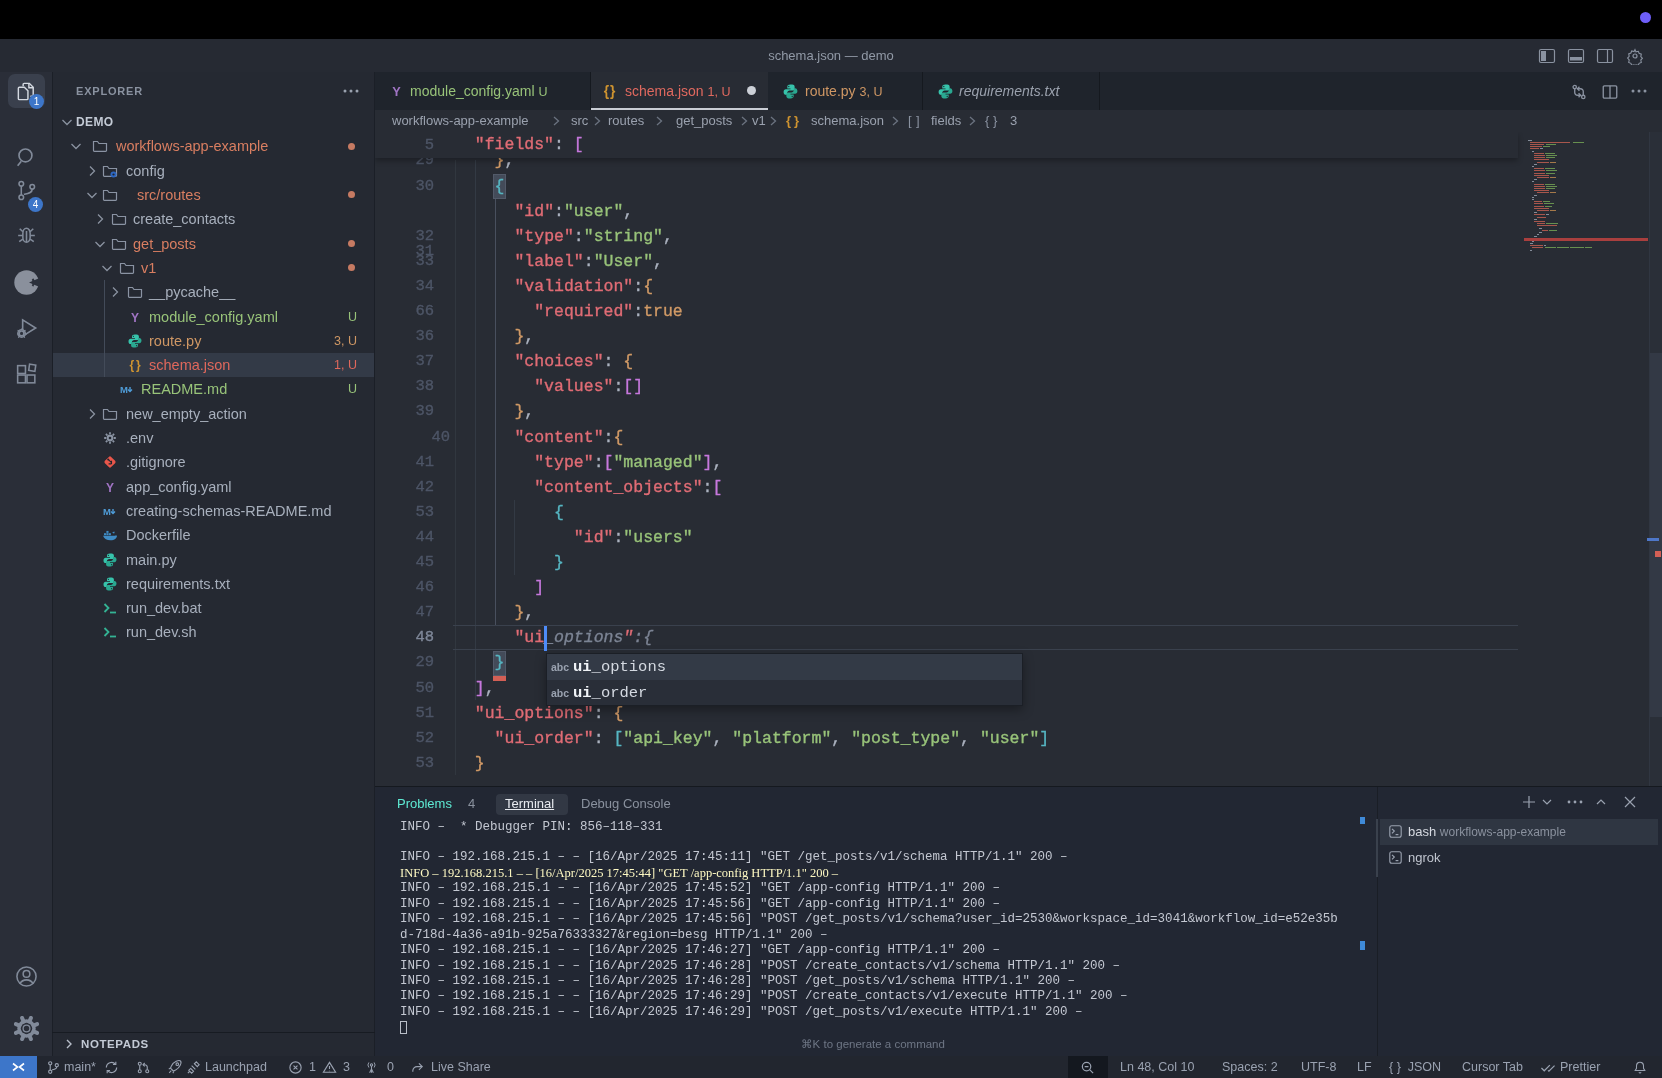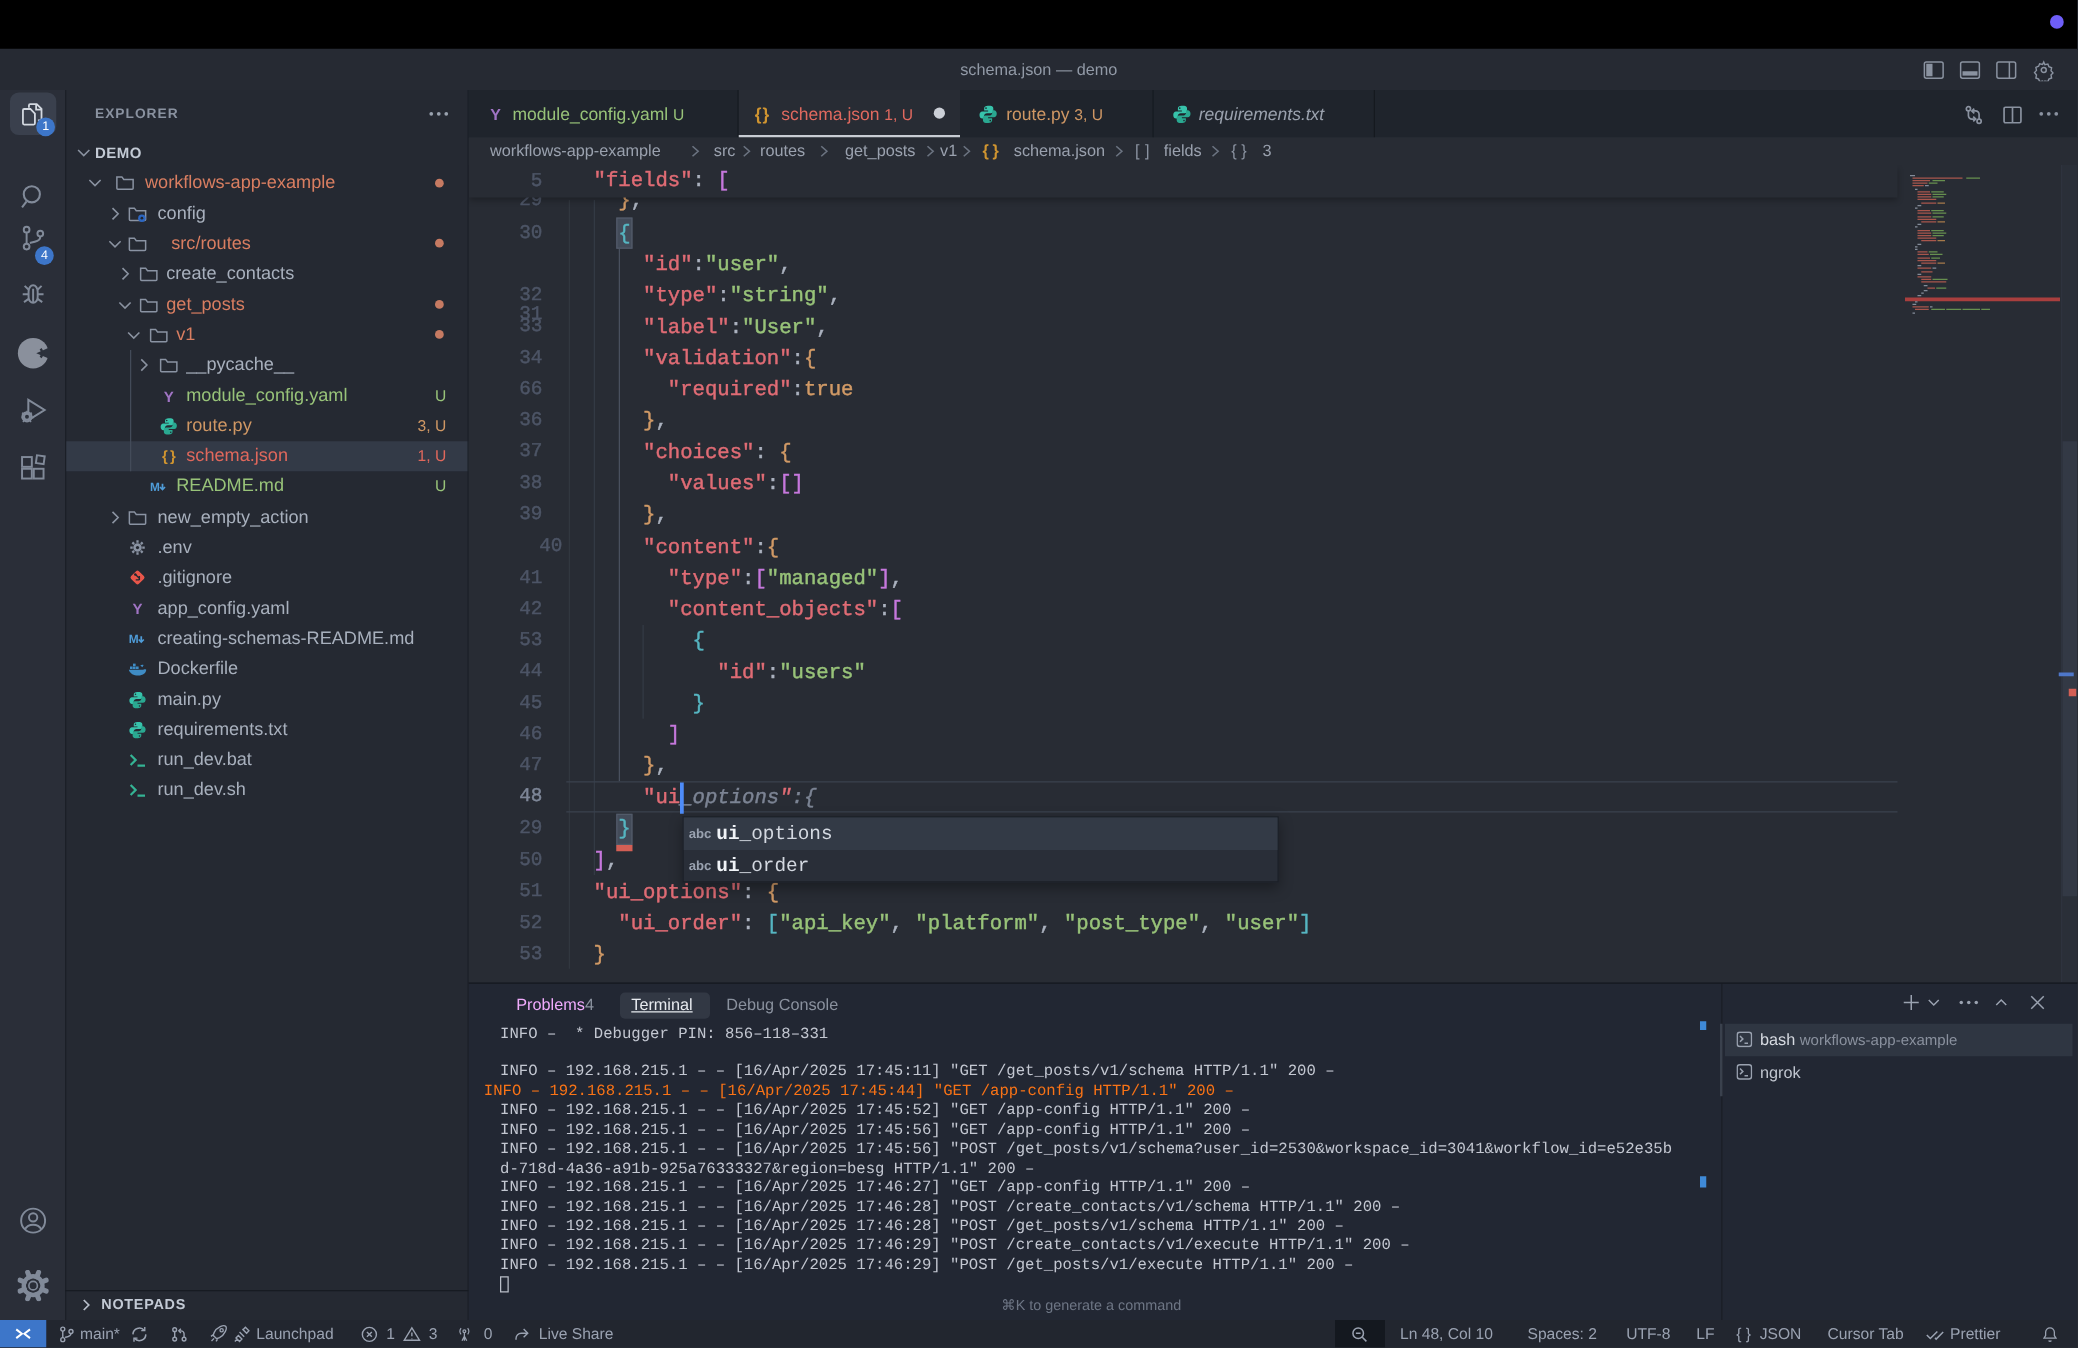--- a/index.html
+++ b/index.html
@@ -656,41 +656,41 @@
 <div class="abs" style="left:1195.4px;top:115.3px;width:13.2px;height:1.1px;background:#67904f;"></div>
 <div class="abs" style="left:1209.8px;top:115.3px;width:7.2px;height:1.1px;background:#67904f;"></div>
 <div class="abs" style="left:1154.6px;top:117.5px;width:2.4px;height:1.1px;background:#848c99;"></div>
 <div class="abs" style="left:1274px;top:0;width:1px;height:654px;background:#303641;"></div>
 <div class="abs" style="left:1275px;top:0;width:12px;height:654px;background:#2a2f38;"></div>
 <div class="abs" style="left:1275px;top:221px;width:12px;height:364px;background:#333945;"></div>
 <div class="abs" style="left:1272px;top:406px;width:12px;height:3px;background:#4e77c9;"></div>
 <div class="abs" style="left:1280px;top:419px;width:6px;height:6px;background:#d35f55;"></div>
 </div>
 <div class="abs" style="left:375px;top:786px;width:1287px;height:270px;background:#222733;border-top:1px solid #15191f;" id="panel">
-<div class="abs" style="left:38px;top:2px;height:30px;line-height:30px;font-size:13px;color:#f0abfc;">Problems</div>
+<div class="abs" style="left:22px;top:2px;height:30px;line-height:30px;font-size:13px;color:#5eead4;">Problems</div>
 <div class="abs" style="left:93px;top:2px;height:30px;line-height:30px;font-size:13px;color:#8a919e;">4</div>
 <div class="abs" style="left:121px;top:7px;width:72px;height:21px;background:#323844;border-radius:4px;"></div>
 <div class="abs" style="left:130px;top:2px;height:30px;line-height:30px;font-size:13px;color:#e8ebf0;text-decoration:underline;">Terminal</div>
 <div class="abs" style="left:206px;top:2px;height:30px;line-height:30px;font-size:13px;color:#8a919e;">Debug Console</div>
 <div class="abs" style="left:1146px;top:7px;width:130px;height:16px;">
       <svg width="130" height="16" viewBox="0 0 130 16" fill="none" stroke="#9aa2b0" stroke-width="1.2">
 <path d="M8 2v12M2 8h12"></path>
 <path d="M22 6l4 4 4-4"></path>
 <g fill="#9aa2b0" stroke="none">
           <circle cx="48" cy="8" r="1.4"></circle>
           <circle cx="54" cy="8" r="1.4"></circle>
           <circle cx="60" cy="8" r="1.4"></circle>
         </g>
 <path d="M76 10l4-4 4 4"></path>
 <path d="M104 3l10 10M114 3l-10 10"></path>
 </svg>
     </div>
 <div class="abs" style="left:25px;top:32.50px;height:15.45px;line-height:15.45px;font-family:'Liberation Mono',monospace;font-size:12.5px;color:#c3c7d1;white-space:pre;">INFO –  * Debugger PIN: 856–118–331</div>
 <div class="abs" style="left:25px;top:63.40px;height:15.45px;line-height:15.45px;font-family:'Liberation Mono',monospace;font-size:12.5px;color:#c3c7d1;white-space:pre;">INFO – 192.168.215.1 – – [16/Apr/2025 17:45:11] "GET /get_posts/v1/schema HTTP/1.1" 200 –</div>
-<div class="abs" style="left:12px;top:78.85px;height:15.45px;line-height:15.45px;font-family:Liberation Mono, monospace;font-size:12.5px;color:#f97316;white-space:pre;">INFO – 192.168.215.1 – – [16/Apr/2025 17:45:44] "GET /app-config HTTP/1.1" 200 –</div>
+<div class="abs" style="left:25px;top:78.85px;height:15.45px;line-height:15.45px;font-family:Liberation Serif, serif;font-size:12.5px;color:#fef9c3;white-space:pre;">INFO – 192.168.215.1 – – [16/Apr/2025 17:45:44] "GET /app-config HTTP/1.1" 200 –</div>
 <div class="abs" style="left:25px;top:94.30px;height:15.45px;line-height:15.45px;font-family:'Liberation Mono',monospace;font-size:12.5px;color:#c3c7d1;white-space:pre;">INFO – 192.168.215.1 – – [16/Apr/2025 17:45:52] "GET /app-config HTTP/1.1" 200 –</div>
 <div class="abs" style="left:25px;top:109.75px;height:15.45px;line-height:15.45px;font-family:'Liberation Mono',monospace;font-size:12.5px;color:#c3c7d1;white-space:pre;">INFO – 192.168.215.1 – – [16/Apr/2025 17:45:56] "GET /app-config HTTP/1.1" 200 –</div>
 <div class="abs" style="left:25px;top:125.20px;height:15.45px;line-height:15.45px;font-family:'Liberation Mono',monospace;font-size:12.5px;color:#c3c7d1;white-space:pre;">INFO – 192.168.215.1 – – [16/Apr/2025 17:45:56] "POST /get_posts/v1/schema?user_id=2530&amp;workspace_id=3041&amp;workflow_id=e52e35b</div>
 <div class="abs" style="left:25px;top:140.65px;height:15.45px;line-height:15.45px;font-family:'Liberation Mono',monospace;font-size:12.5px;color:#c3c7d1;white-space:pre;">d-718d-4a36-a91b-925a76333327&amp;region=besg HTTP/1.1" 200 –</div>
 <div class="abs" style="left:25px;top:156.10px;height:15.45px;line-height:15.45px;font-family:'Liberation Mono',monospace;font-size:12.5px;color:#c3c7d1;white-space:pre;">INFO – 192.168.215.1 – – [16/Apr/2025 17:46:27] "GET /app-config HTTP/1.1" 200 –</div>
 <div class="abs" style="left:25px;top:171.55px;height:15.45px;line-height:15.45px;font-family:'Liberation Mono',monospace;font-size:12.5px;color:#c3c7d1;white-space:pre;">INFO – 192.168.215.1 – – [16/Apr/2025 17:46:28] "POST /create_contacts/v1/schema HTTP/1.1" 200 –</div>
 <div class="abs" style="left:25px;top:187.00px;height:15.45px;line-height:15.45px;font-family:'Liberation Mono',monospace;font-size:12.5px;color:#c3c7d1;white-space:pre;">INFO – 192.168.215.1 – – [16/Apr/2025 17:46:28] "POST /get_posts/v1/schema HTTP/1.1" 200 –</div>
 <div class="abs" style="left:25px;top:202.45px;height:15.45px;line-height:15.45px;font-family:'Liberation Mono',monospace;font-size:12.5px;color:#c3c7d1;white-space:pre;">INFO – 192.168.215.1 – – [16/Apr/2025 17:46:29] "POST /create_contacts/v1/execute HTTP/1.1" 200 –</div>
 <div class="abs" style="left:25px;top:217.90px;height:15.45px;line-height:15.45px;font-family:'Liberation Mono',monospace;font-size:12.5px;color:#c3c7d1;white-space:pre;">INFO – 192.168.215.1 – – [16/Apr/2025 17:46:29] "POST /get_posts/v1/execute HTTP/1.1" 200 –</div>
 <div class="abs" style="left:25px;top:234.35px;width:7px;height:13px;border:1px solid #b9bec8;"></div>

